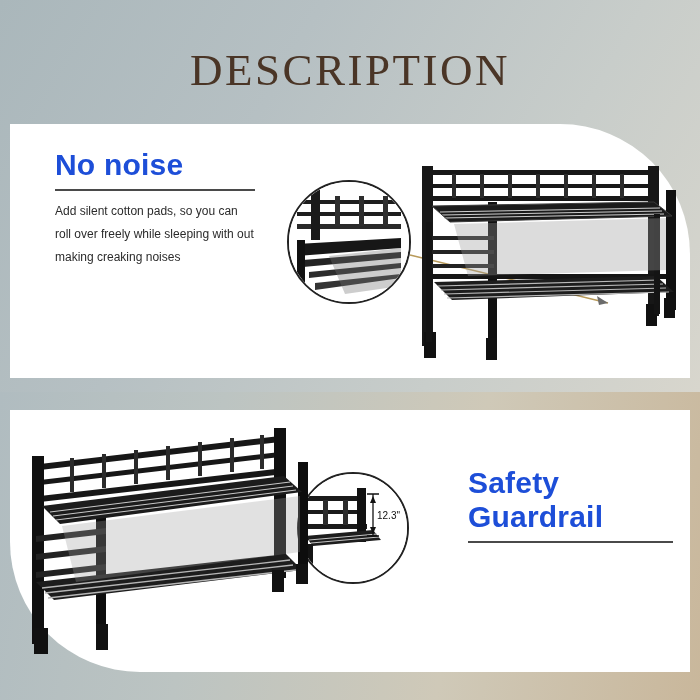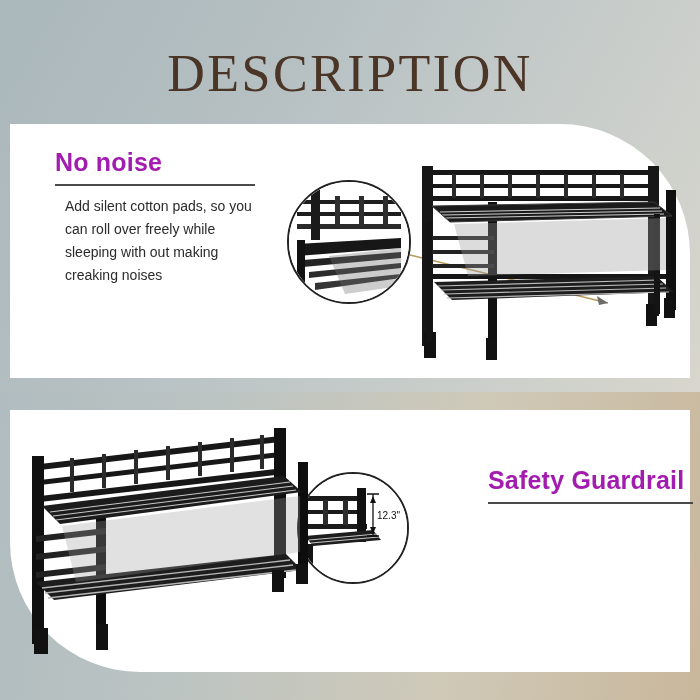--- a/index.html
+++ b/index.html
@@ -22,21 +22,21 @@
   #bg-bottom {
     position: absolute; left: 0; top: 392px; width: 700px; height: 308px;
     background: linear-gradient(100deg, #b0bcc0 0%, #bcc4c2 30%, #cfc9b8 65%, #c9b79b 100%);
   }
 
   
   #title {
     position: absolute; left: 0; top: 44px; width: 700px;
     text-align: center;
     font-family: "Liberation Serif", serif;
-    font-size: 52px;
+    font-size: 45px;
     letter-spacing: 2.5px;
     color: #4a3526;
     font-weight: normal;
   }
 
   
   .card {
     position: absolute;
     background: #ffffff;
   }
@@ -44,37 +44,36 @@
     left: 10px; top: 124px; width: 680px; height: 254px;
     border-radius: 0 130px 0 0;
   }
   #card-bottom {
     left: 10px; top: 410px; width: 680px; height: 262px;
     border-radius: 0 0 0 130px;
   }
 
   
   .heading {
-    font-size: 25px;
+    font-size: 30px;
     font-weight: bold;
-    color: #a21caf;
+    color: #1d4ed8;
     letter-spacing: 0.2px;
   }
   .rule {
     height: 2px; background: #4a4a4a; margin: 7px 0 9px 0;
   }
   .body-text {
-    font-size: 14px;
+    font-size: 12px;
     color: #2b2b2b;
     line-height: 23px;
-    margin-left: 10px;
   }
 
   #top-text { position: absolute; left: 55px; top: 148px; width: 200px; }
-  #bottom-text { position: absolute; left: 488px; top: 466px; width: 205px; }
+  #bottom-text { position: absolute; left: 468px; top: 466px; width: 205px; }
 
   
   .circle {
     position: absolute;
     border-radius: 50%;
     border: 2px solid #222;
     overflow: hidden;
     background: #ffffff;
   }
   #circle-top { left: 287px; top: 180px; width: 124px; height: 124px; }

